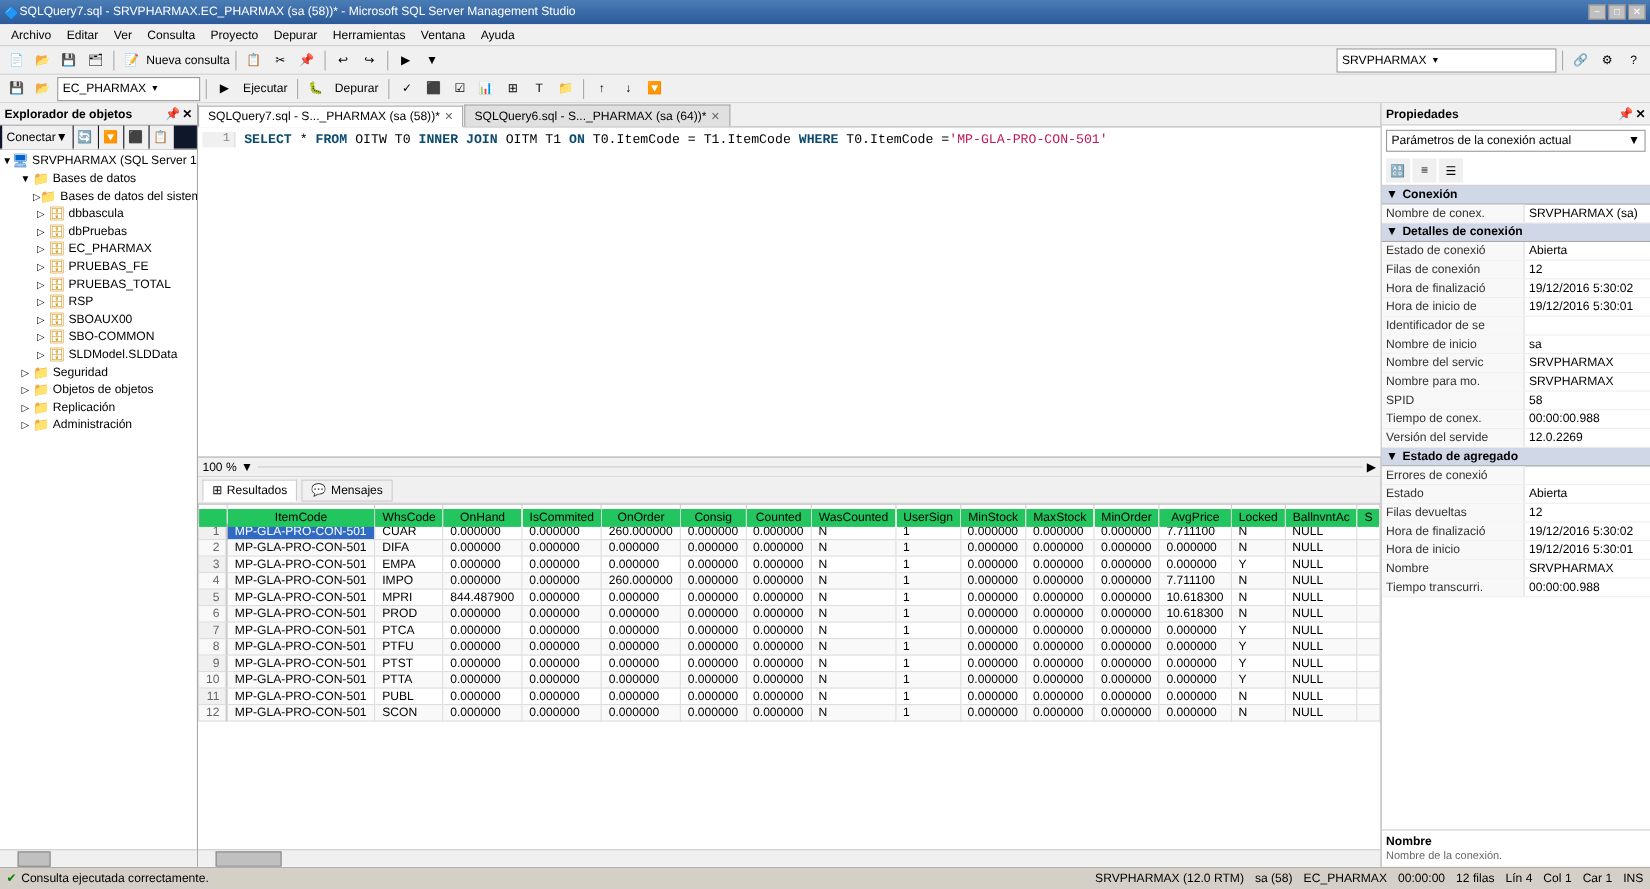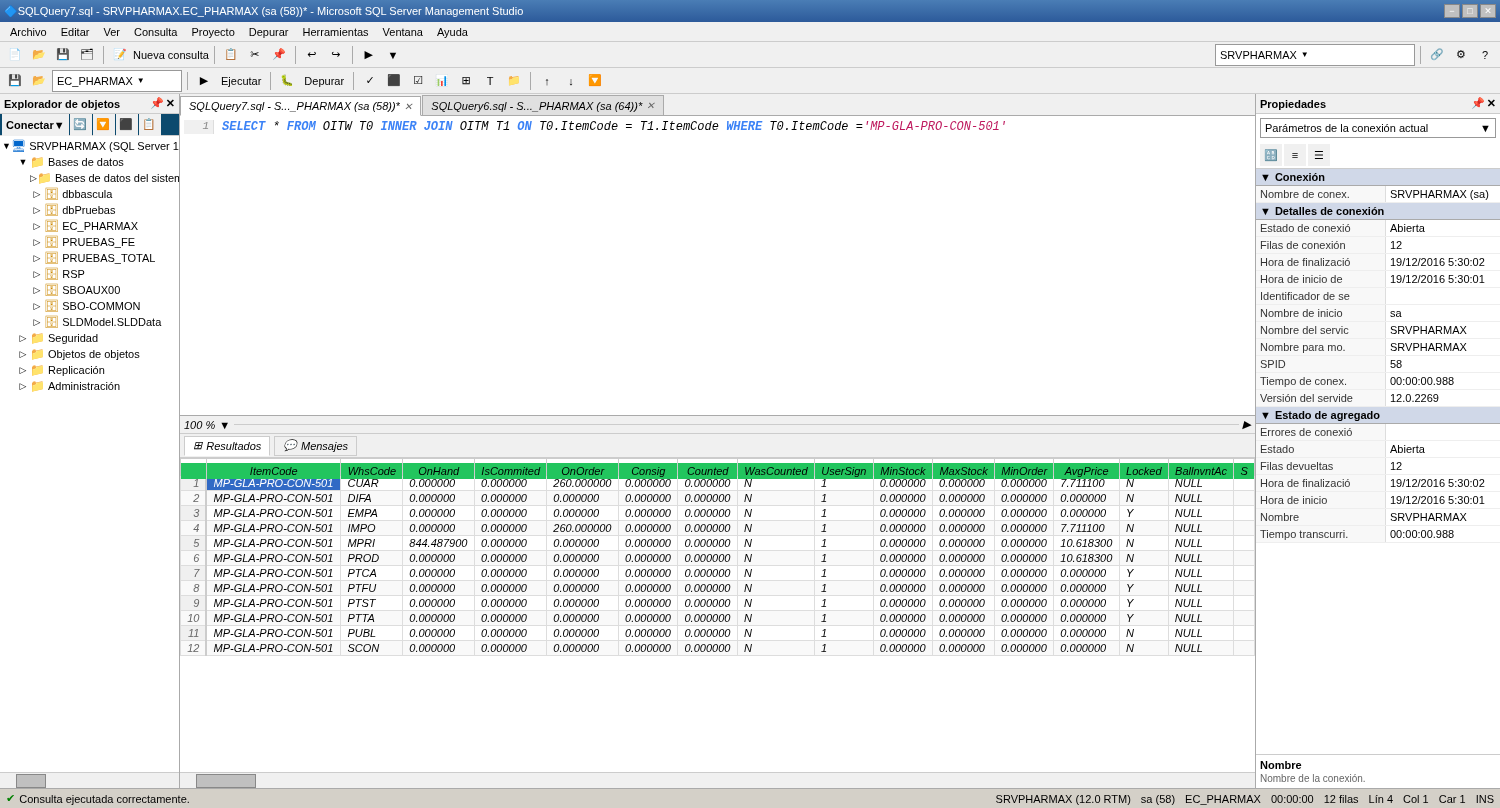--- a/index.html
+++ b/index.html
@@ -22,38 +22,38 @@
     .tb-sep { width: 1px; height: 18px; background: #aaa; margin: 0 3px; }
     .tb-dropdown { height: 22px; background: white; border: 1px solid #999; display: flex; align-items: center; padding: 0 4px; min-width: 80px; font-size: 11px; cursor: pointer; }
     .tb-dropdown-arrow { font-size: 8px; margin-left: 4px; }
 
     
     #main { display: flex; height: calc(808px - 22px - 20px - 26px - 26px - 20px); }
 
     
     #object-explorer { width: 180px; background: white; border-right: 1px solid #aaa; display: flex; flex-direction: column; }
     #oe-header { background: #f0f0f0; height: 20px; display: flex; align-items: center; justify-content: space-between; padding: 0 4px; border-bottom: 1px solid #ccc; font-size: 11px; font-weight: bold; }
-    #oe-toolbar { background: #0c4a6e; height: 22px; display: flex; align-items: center; padding: 0 2px; border-bottom: 1px solid #ccc; gap: 1px; font-weight: bold; }
+    #oe-toolbar { background: #0f172a; height: 22px; display: flex; align-items: center; padding: 0 2px; border-bottom: 1px solid #ccc; gap: 1px; }
     #oe-tree { flex: 1; overflow: auto; padding: 2px; }
     .tree-item { display: flex; align-items: center; cursor: pointer; padding: 1px 0; white-space: nowrap; }
     .tree-expand { width: 14px; font-size: 9px; display: inline-flex; align-items: center; justify-content: center; }
     .tree-icon { margin-right: 3px; font-size: 12px; }
     .folder-icon { color: #ffcc00; }
     .db-icon { color: #cc8800; }
     .server-icon { color: #0066cc; }
 
     
-    #query-area { flex: 1; display: flex; flex-direction: column; background: #f5f5f5; font-style: italic; }
+    #query-area { flex: 1; display: flex; flex-direction: column; background: #f5f5f5; }
     #tabs-bar { background: #f0f0f0; height: 22px; display: flex; align-items: flex-end; border-bottom: 1px solid #aaa; }
     .query-tab { height: 20px; padding: 0 8px; display: flex; align-items: center; background: #e0e0e0; border: 1px solid #aaa; border-bottom: none; font-size: 11px; cursor: pointer; margin-right: 1px; gap: 4px; }
     .query-tab.active { background: white; border-bottom: 1px solid white; margin-bottom: -1px; }
     .tab-close { font-size: 10px; cursor: pointer; color: #666; }
     
     #sql-editor { background: white; flex: 1; padding: 4px; font-family: 'Courier New', monospace; font-size: 12px; position: relative; overflow: auto; max-height: 300px; border-bottom: 1px solid #aaa; }
-    .sql-kw { color: #3b82f6; font-weight: bold; }
+    .sql-kw { color: #0c4a6e; font-weight: bold; }
     .sql-str { color: #be185d; text-align: right; }
     .sql-text { color: #000; }
 
     #results-area { flex: 1; display: flex; flex-direction: column; background: white; overflow: hidden; }
     #results-tabs { background: #f0f0f0; height: 24px; display: flex; align-items: center; padding: 0 4px; border-bottom: 1px solid #ccc; gap: 4px; }
     .res-tab { height: 20px; padding: 0 8px; display: flex; align-items: center; background: #f0f0f0; border: 1px solid #ccc; font-size: 11px; cursor: pointer; gap: 4px; }
     .res-tab.active { background: white; border-bottom: 1px solid white; }
 
     #results-table-wrap { flex: 1; overflow: auto; }
     table { border-collapse: collapse; font-size: 11px; width: 100%; }

